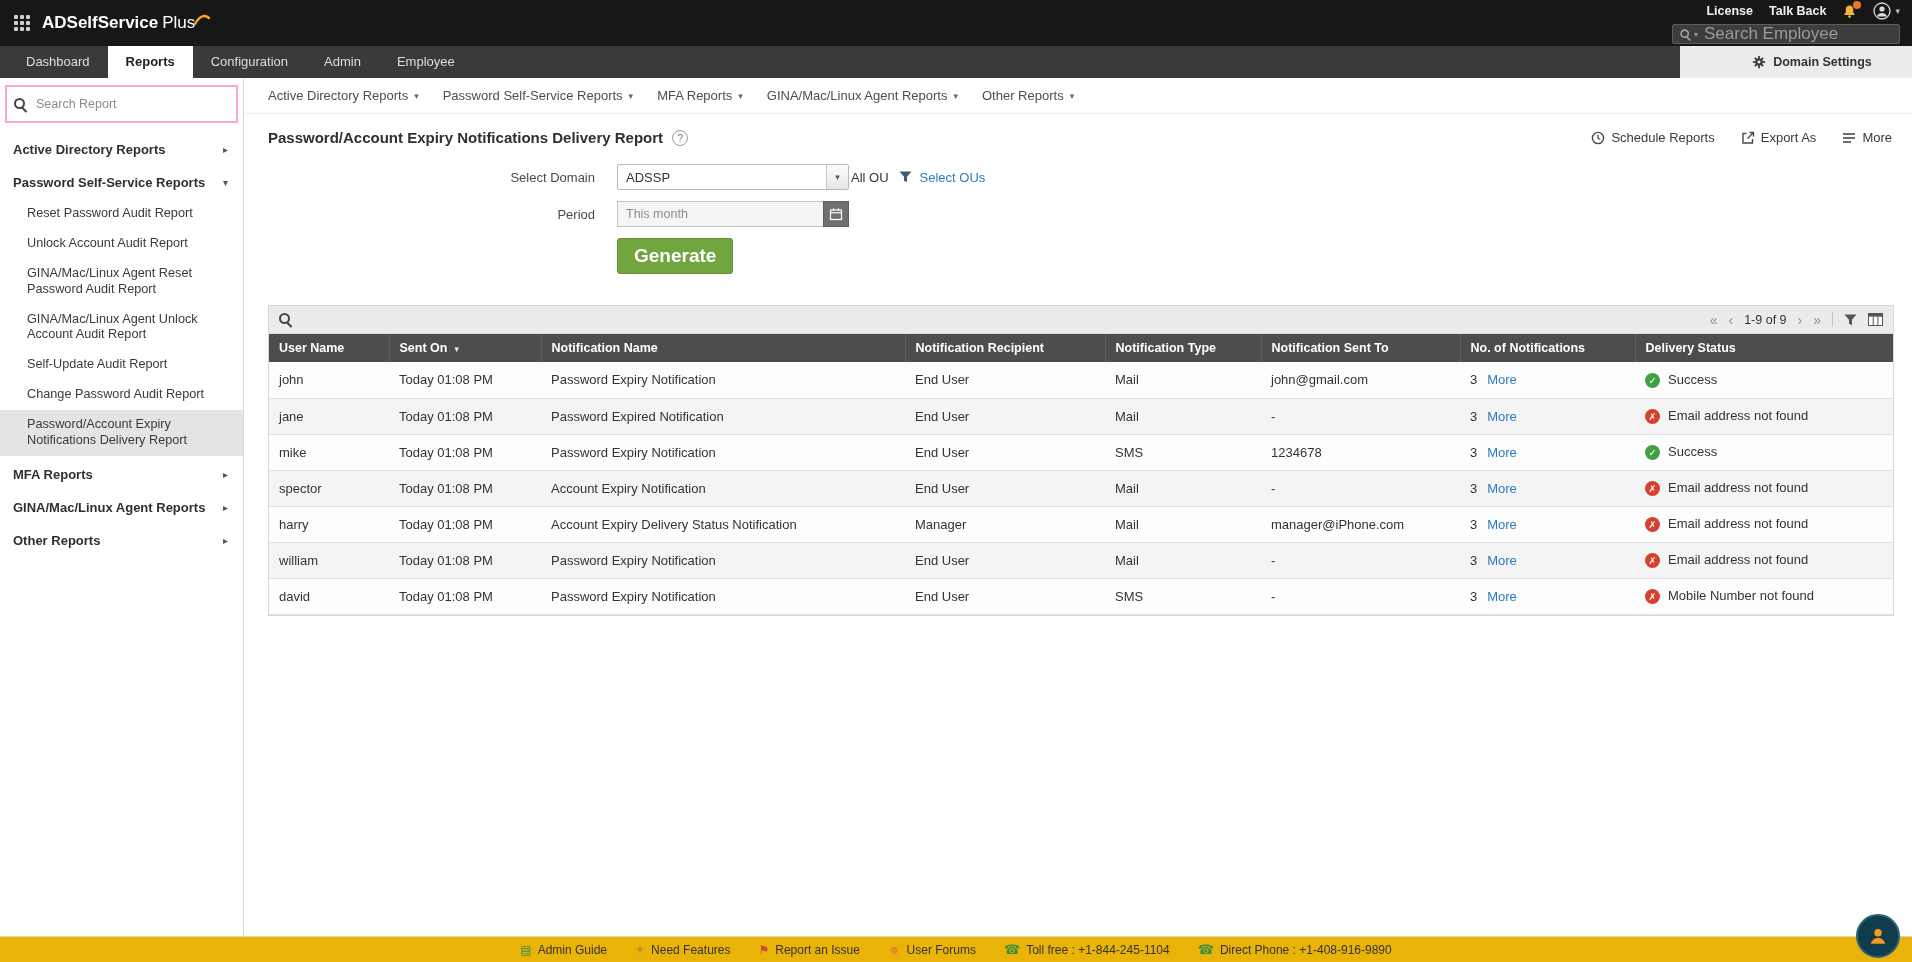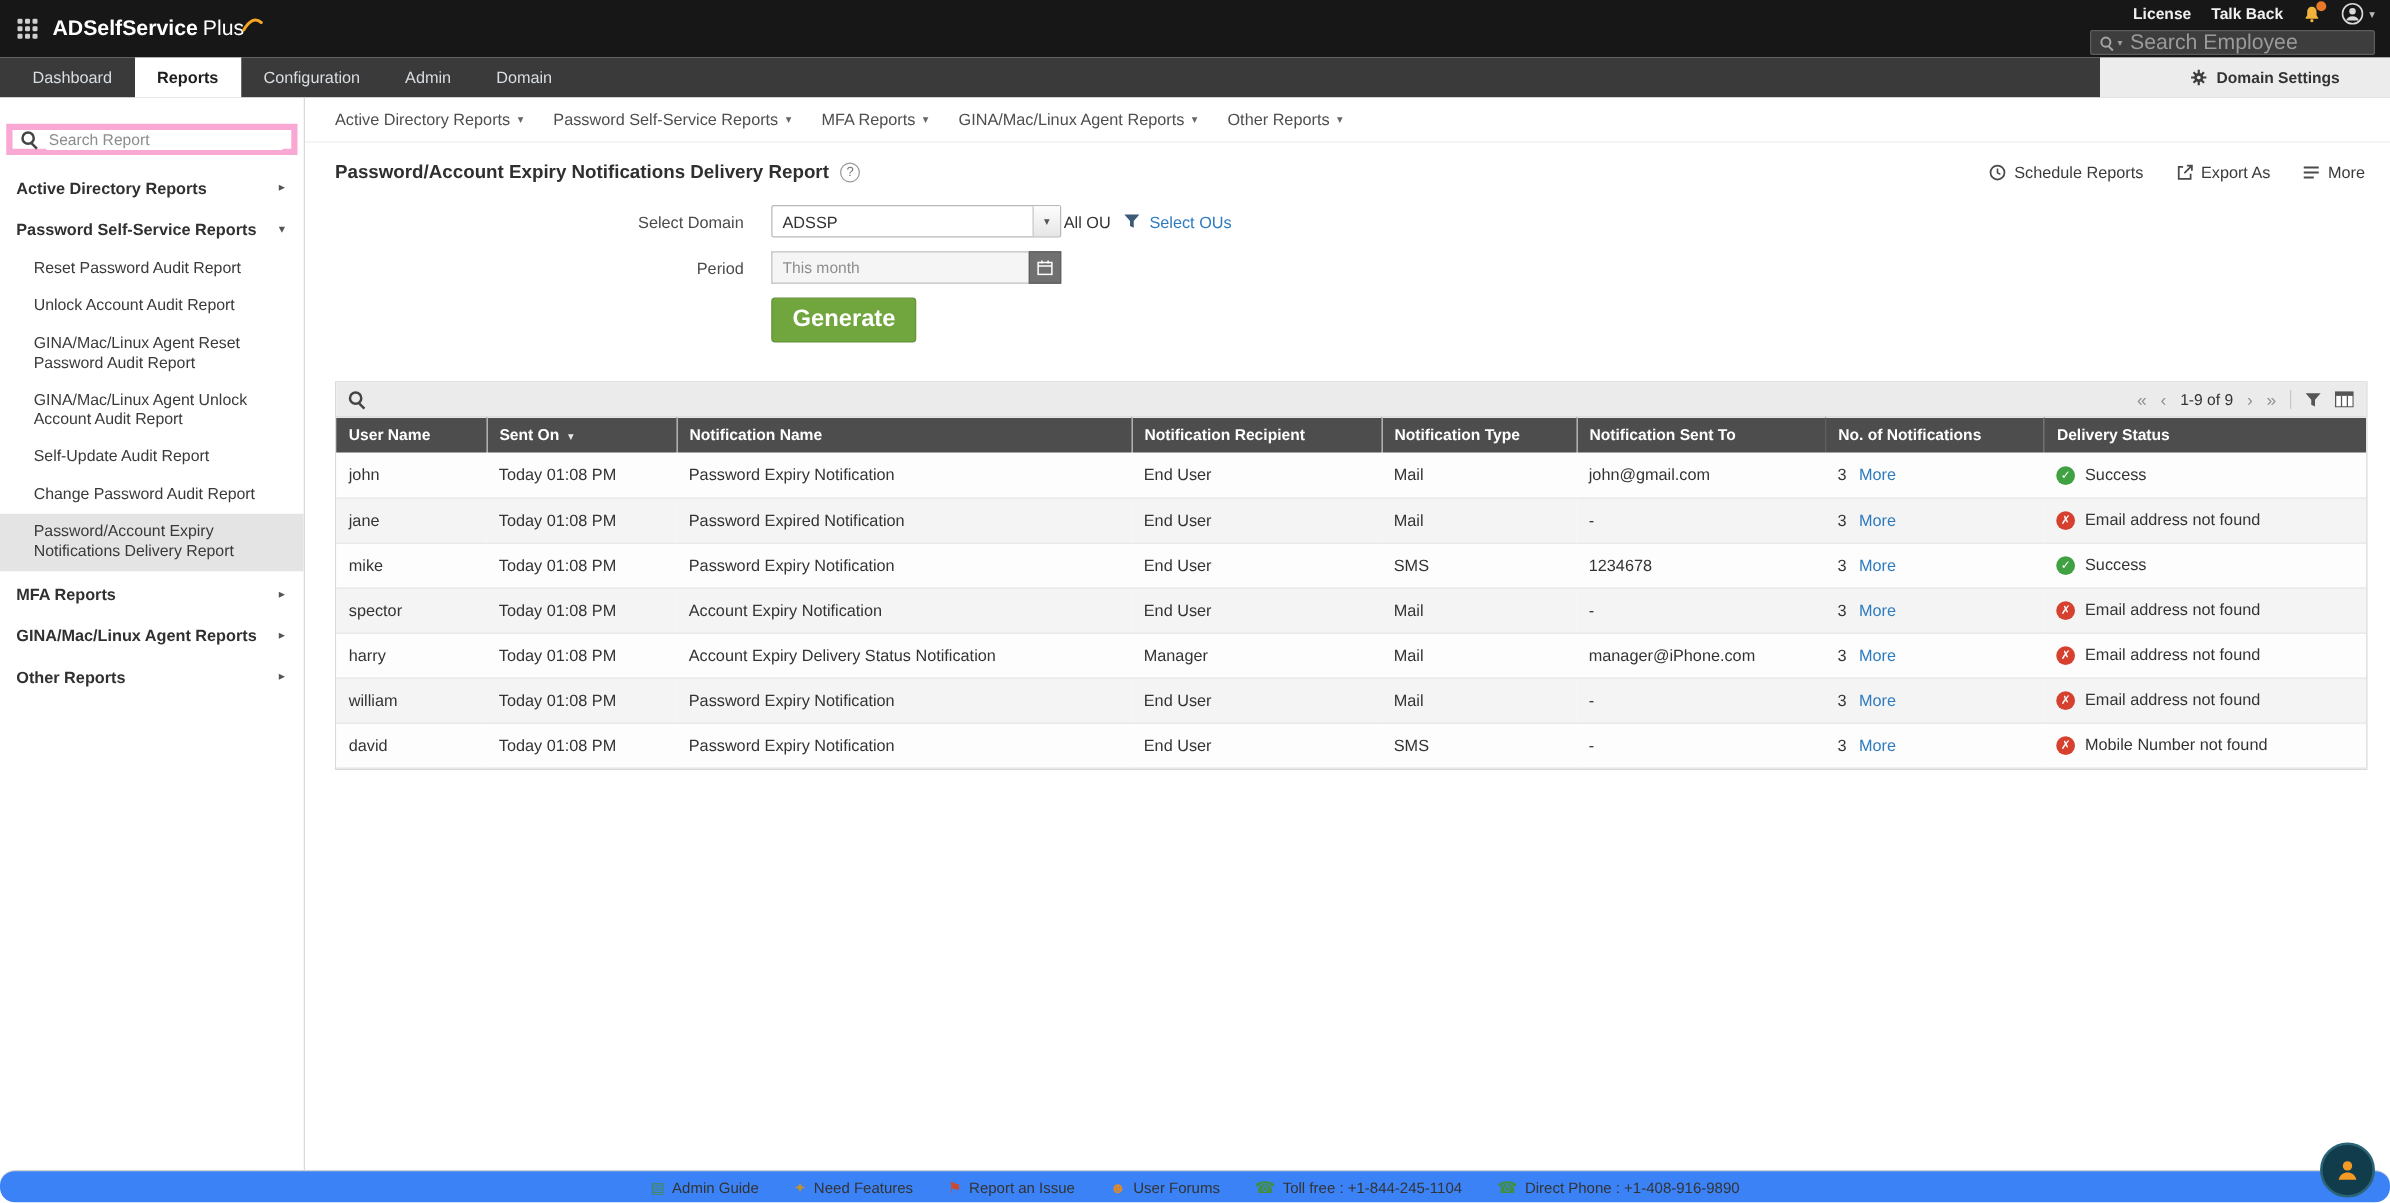--- a/index.html
+++ b/index.html
@@ -36,21 +36,21 @@
   .tab.active { background:#fff; color:#1d1d1d; font-weight:bold; }
   .tabbar-spacer { flex:1; }
   .tabbar-right { width:232px; background:#ececec; display:flex; align-items:center; justify-content:center; gap:7px;
     color:#333; font-size:12.5px; font-weight:bold; cursor:pointer;padding-left:32px; }
 
   
   .body-row { flex:1; display:flex; min-height:0; }
 
   
   .sidebar { width:244px; background:#fff; border-right:1px solid #d9d9d9; padding-top:7px; font-size:13px; flex-shrink:0; overflow:hidden; }
-  .sidebar-search { margin:14px 5px 10px 5px; height:25px; border:5px solid #f9a8d4; display:flex; align-items:center; padding:0 7px; color:#555; background:#fff; }
+  .sidebar-search { margin:0 5px 10px 5px; height:38px; border:2px solid #f9a8d4; display:flex; align-items:center; padding:0 7px; color:#555; background:#fff; }
   .sidebar-search input { border:0; outline:0; flex:1; font-size:12.5px; color:#333; margin-left:7px; }
   .sidebar-search input::placeholder { color:#8c8c8c; }
   .side-section { display:flex; align-items:center; justify-content:space-between; padding:9px 15px 9px 13px;
     font-weight:bold; color:#303030; cursor:pointer; }
   .side-section .chev { color:#555; font-size:10px; }
   .side-items { list-style:none; margin:0 0 2px 0; padding:0; }
   .side-item { padding:7px 12px 7px 27px; color:#3a3a3a; font-size:12.7px; line-height:1.25; cursor:pointer; }
   .side-item.selected { background:#e4e4e4; }
 
   
@@ -106,22 +106,22 @@
   table.report tbody tr:nth-child(odd) { background:#fdfdfd; }
   .more-link { color:#2e7bbf; text-decoration:none; margin-left:10px; cursor:pointer; }
   .status-icon { display:inline-block; width:15px; height:15px; border-radius:50%; color:#fff; font-size:9.5px;
     line-height:15px; text-align:center; margin-right:8px; vertical-align:middle; }
   .status-icon.success { background:#3fa142; }
   .status-icon.success::before { content:"✓"; }
   .status-icon.error { background:#d6402e; }
   .status-icon.error::before { content:"✗"; }
 
   
-  .footer { height:26px; background:#3b82f6; border-top:1px solid #d2d2d2; display:flex; align-items:center;
-    justify-content:center; gap:28px; font-size:12px; color:#333; flex-shrink:0;border-radius:12px; }
+  .footer { height:26px; background:#eab308; border-top:1px solid #d2d2d2; display:flex; align-items:center;
+    justify-content:center; gap:28px; font-size:12px; color:#333; flex-shrink:0; }
   .f-item { display:flex; align-items:center; gap:6px; cursor:pointer; }
   .f-icon { font-style:normal; font-size:12px; line-height:1; }
   .guide-icon::before { content:"▤"; color:#44884c; }
   .features-icon::before { content:"✦"; color:#c09035; }
   .issue-icon::before { content:"⚑"; color:#c94b32; }
   .forums-icon::before { content:"☻"; color:#e0882e; }
   .phone-icon::before { content:"☎"; color:#3f8f3f; font-size:13px; }
 
   .chat-widget { position:absolute; right:12px; bottom:4px; width:44px; height:44px; border-radius:50%;
     background:#103c4c; border:2px solid #2a6475; display:flex; align-items:center; justify-content:center; cursor:pointer; }
@@ -188,21 +188,21 @@
       </div>
     </div>
   </header>
 
   <nav class="tabbar">
     <div class="tabs">
         <a class="tab">Dashboard</a>
         <a class="tab active">Reports</a>
         <a class="tab">Configuration</a>
         <a class="tab">Admin</a>
-        <a class="tab">Domain</a>
+        <a class="tab">Employee</a>
       </div>
     <div class="tabbar-spacer"></div>
     <div class="tabbar-right">
       <svg width="14" height="14" viewBox="0 0 16 16">
           <g stroke="#3d3d3d" stroke-width="2">
             <line x1="8" y1="1" x2="8" y2="5"></line>
             <line x1="8" y1="11" x2="8" y2="15"></line>
             <line x1="1" y1="8" x2="5" y2="8"></line>
             <line x1="11" y1="8" x2="15" y2="8"></line>
             <line x1="3.2" y1="3.2" x2="5.8" y2="5.8"></line>

